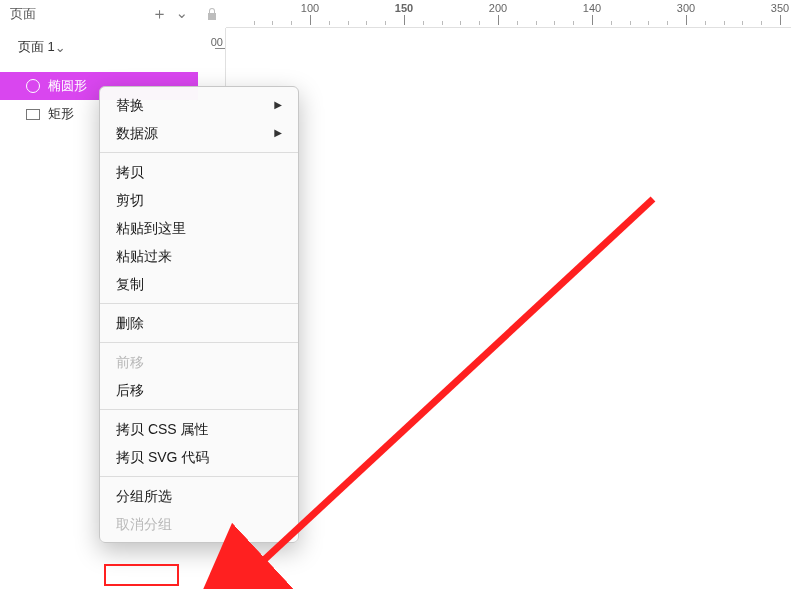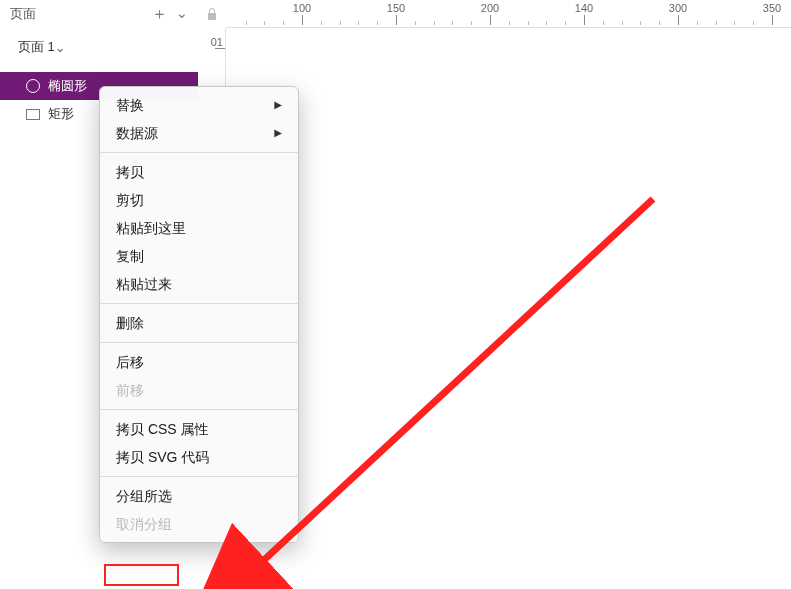--- a/index.html
+++ b/index.html
@@ -5,31 +5,31 @@
     * { margin: 0; padding: 0; box-sizing: border-box; font-family: -apple-system, "Helvetica Neue", "PingFang SC", sans-serif; }
     body { width: 791px; height: 589px; background: #fff; overflow: hidden; position: relative; }
 
     .topbar { display: flex; height: 28px; align-items: center; border-radius: 9px; }
     .panel-header { width: 198px; display: flex; align-items: center; padding: 0 10px; color: #555; font-size: 13px; }
     .panel-header .title { flex: 1; }
     .panel-header .icons { display: flex; gap: 8px; color: #7a7a7a; }
     .lock-zone { width: 28px; display: flex; align-items: center; justify-content: center; color: #b5b5b5; }
 
     .ruler-h { flex: 1; height: 28px; position: relative; background: #fff; border-bottom: 1px solid #e0e0e0; overflow: hidden; }
-    .ruler-main { position: absolute; left: 8px; top: 0; right: 0; height: 25px; }
+    .ruler-main { position: absolute; left: 16px; top: 0; right: 0; height: 25px; }
     .tick-big { position: absolute; bottom: 0; width: 1px; height: 10px; background: #888; }
     .tick-small { position: absolute; bottom: 0; width: 1px; height: 4px; background: #bbb; }
     .tick-label { position: absolute; top: 2px; font-size: 11px; color: #666; transform: translateX(-50%); }
 
     .main { display: flex; height: calc(589px - 28px); }
 
     .sidebar { width: 198px; background: #fff; display: flex; flex-direction: column; padding-top: 6px; }
     .page-row { padding: 4px 18px; font-size: 13px; color: #333; display: flex; align-items: center; gap: 0; }
     .layer-row { display: flex; align-items: center; gap: 8px; padding: 5px 10px 5px 26px; font-size: 13px; color: #333; }
-    .layer-row.selected { background: #701a75; color: #fff; }
+    .layer-row.selected { background: #d946ef; color: #fff; }
     .shape-ellipse { width: 14px; height: 14px; border: 1.5px solid currentColor; border-radius: 50%; display: inline-block; }
     .shape-rect { width: 14px; height: 11px; border: 1.5px solid #777; display: inline-block; }
 
     .ruler-v { width: 28px; background: #fff; border-right: 1px solid #e0e0e0; position: relative; overflow: hidden; }
     .vt-big { position: absolute; right: 0; height: 1px; width: 10px; background: #888; }
     .vt-label { position: absolute; right: 2px; font-size: 11px; color: #666; transform: translateY(-50%); writing-mode: horizontal-tb; }
 
     .canvas { flex: 1; background: #fff; position: relative; }
 
     .context-menu {
@@ -70,21 +70,21 @@
         <div class="tick-small" style="left: 11.6px;"></div>
         <div class="tick-small" style="left: 30.4px;"></div>
         <div class="tick-small" style="left: 49.2px;"></div>
         <div class="tick-big" style="left: 68px;"></div>
         <div class="tick-label" style="left: 68px;">100</div>
         <div class="tick-small" style="left: 86.8px;"></div>
         <div class="tick-small" style="left: 105.6px;"></div>
         <div class="tick-small" style="left: 124.4px;"></div>
         <div class="tick-small" style="left: 143.2px;"></div>
         <div class="tick-big" style="left: 162px;"></div>
-        <div class="tick-label" style="left: 162px;">150</div>
+        <div class="tick-label" style="left: 162px; font-weight: bold;">150</div>
         <div class="tick-small" style="left: 180.8px;"></div>
         <div class="tick-small" style="left: 199.6px;"></div>
         <div class="tick-small" style="left: 218.4px;"></div>
         <div class="tick-small" style="left: 237.2px;"></div>
         <div class="tick-big" style="left: 256px;"></div>
         <div class="tick-label" style="left: 256px;">200</div>
         <div class="tick-small" style="left: 274.8px;"></div>
         <div class="tick-small" style="left: 293.6px;"></div>
         <div class="tick-small" style="left: 312.4px;"></div>
         <div class="tick-small" style="left: 331.2px;"></div>
@@ -117,21 +117,21 @@
     <div class="layer-row selected">
       <span class="shape-ellipse"></span>
       <span>椭圆形</span>
     </div>
     <div class="layer-row">
       <span class="shape-rect"></span>
       <span>矩形</span>
     </div>
   </div>
   <div class="ruler-v">
-    <div class="vt-label" style="top:14px;">01</div>
+    <div class="vt-label" style="top:14px;">00</div>
     <div class="vt-big" style="top:20px;"></div>
   </div>
   <div class="canvas"></div>
 </div>
 
 <div class="context-menu" id="ctx-menu">
     <div class="menu-item">
       <span>替换</span>
       <span class="arrow">▶</span>
     </div>
@@ -143,35 +143,35 @@
     <div class="menu-item">
       <span>拷贝</span>
     </div>
     <div class="menu-item">
       <span>剪切</span>
     </div>
     <div class="menu-item">
       <span>粘贴到这里</span>
     </div>
     <div class="menu-item">
-      <span>复制</span>
+      <span>粘贴过来</span>
     </div>
     <div class="menu-item">
-      <span>粘贴过来</span>
+      <span>复制</span>
     </div>
     <div class="menu-sep"></div>
     <div class="menu-item">
       <span>删除</span>
     </div>
     <div class="menu-sep"></div>
+    <div class="menu-item disabled">
+      <span>前移</span>
+    </div>
     <div class="menu-item">
       <span>后移</span>
-    </div>
-    <div class="menu-item disabled">
-      <span>前移</span>
     </div>
     <div class="menu-sep"></div>
     <div class="menu-item">
       <span>拷贝 CSS 属性</span>
     </div>
     <div class="menu-item">
       <span>拷贝 SVG 代码</span>
     </div>
     <div class="menu-sep"></div>
     <div class="menu-item">

